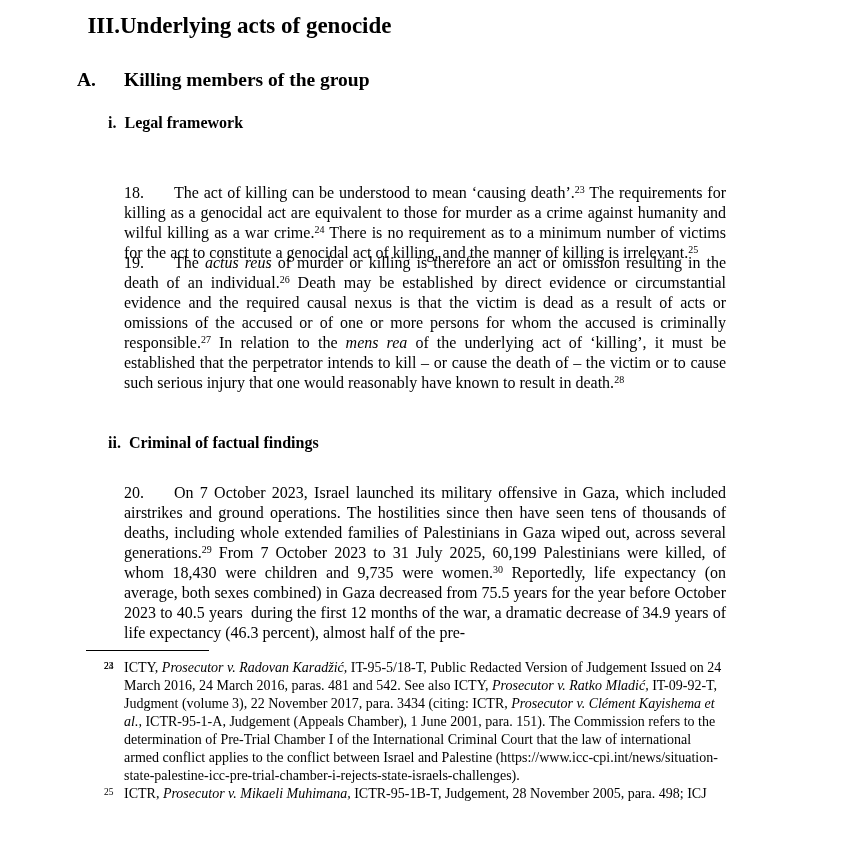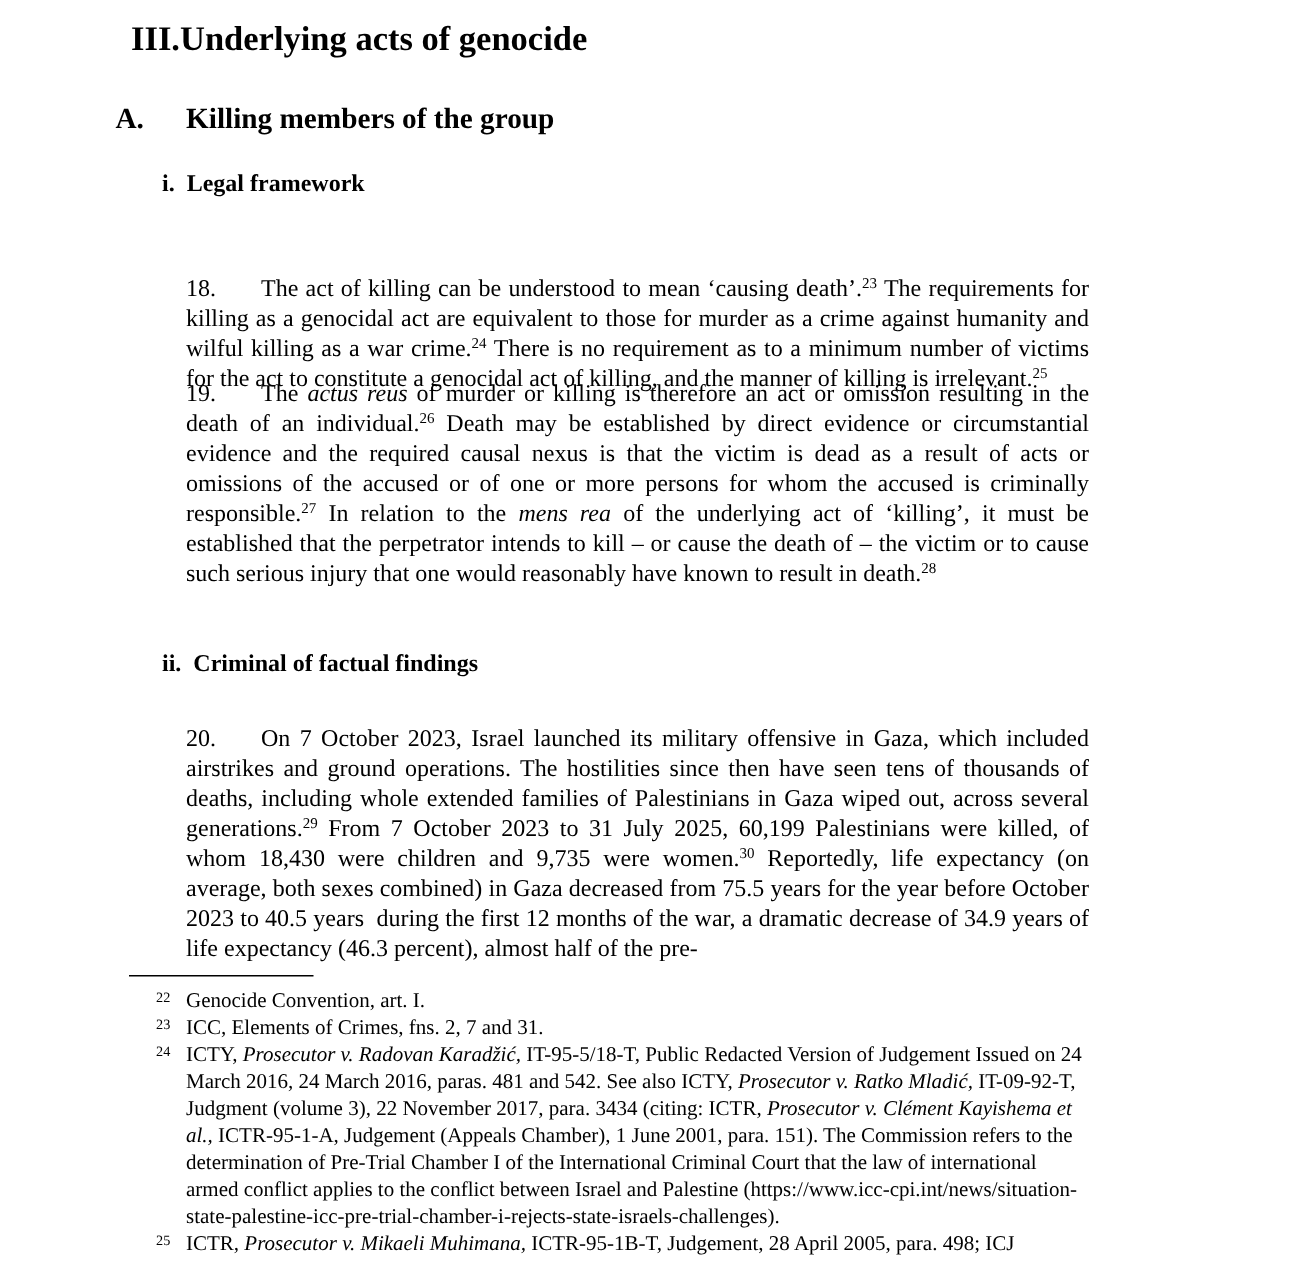--- a/index.html
+++ b/index.html
@@ -69,24 +69,21 @@
 </div>
 
 <div class="para" style="top:483px;">
   <span class="pnum">20.</span><span>On 7 October 2023, Israel launched its military offensive in Gaza, which included airstrikes and ground operations. The hostilities since then have seen tens of thousands of deaths, including whole extended families of Palestinians in Gaza wiped out, across several generations.</span><sup>29</sup><span> From 7 October 2023 to 31 July 2025, 60,199 Palestinians were killed, of whom 18,430 were children and 9,735 were women.</span><sup>30</sup><span> Reportedly, life expectancy (on average, both sexes combined) in Gaza decreased from 75.5 years for the year before October 2023 to 40.5 years&nbsp; during the first 12 months of the war, a dramatic decrease of 34.9 years of life expectancy (46.3 percent), almost half of the pre-</span>
 </div>
 
 <div class="rule"></div>
 
 <div class="footnotes">
   <div class="fn">
-    <span class="fnum">22</span><span>Genocide Convention, art. I.</span>
-  </div>
-  <div class="fn">
-    <span class="fnum">23</span><span>ICC, Elements of Crimes, fns. 2, 7 and 31.</span>
+    <span class="fnum">23</span>
   </div>
   <div class="fn">
     <span class="fnum">24</span><span>ICTY, </span><i>Prosecutor v. Radovan Karadžić,</i><span> IT-95-5/18-T, Public Redacted Version of Judgement Issued on 24 March 2016, 24 March 2016, paras. 481 and 542. See also ICTY, </span><i>Prosecutor v. Ratko Mladić,</i><span> IT-09-92-T, Judgment (volume 3), 22 November 2017, para. 3434 (citing: ICTR, </span><i>Prosecutor v. Clément Kayishema et al.,</i><span> ICTR-95-1-A, Judgement (Appeals Chamber), 1 June 2001, para. 151). The Commission refers to the determination of Pre-Trial Chamber I of the International Criminal Court that the law of international armed conflict applies to the conflict between Israel and Palestine (https://www.icc-cpi.int/news/situation-state-palestine-icc-pre-trial-chamber-i-rejects-state-israels-challenges).</span>
   </div>
   <div class="fn">
-    <span class="fnum">25</span><span>ICTR, </span><i>Prosecutor v. Mikaeli Muhimana,</i><span> ICTR-95-1B-T, Judgement, 28 April 2005, para. 498; ICJ</span>
+    <span class="fnum">25</span><span>ICTR, </span><i>Prosecutor v. Mikaeli Muhimana,</i><span> ICTR-95-1B-T, Judgement, 28 November 2005, para. 498; ICJ</span>
   </div>
 </div>
 
 </body></html>

